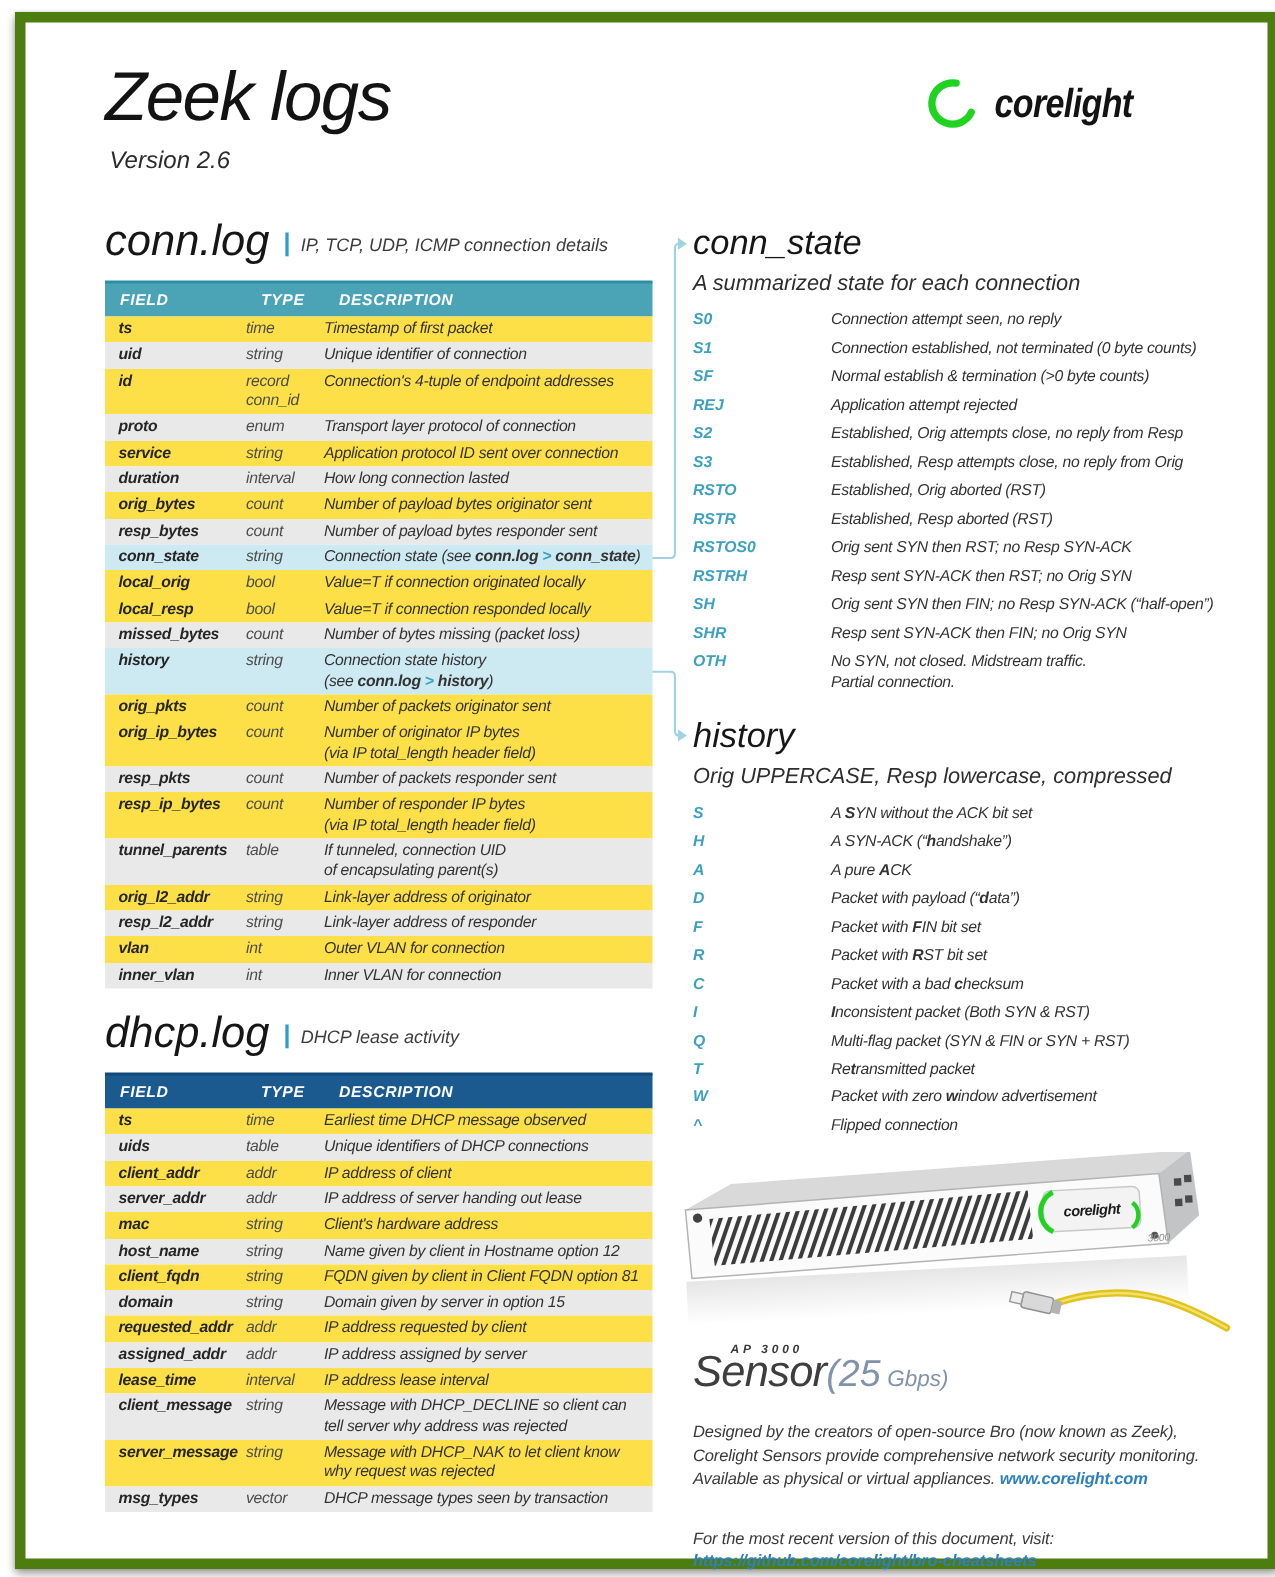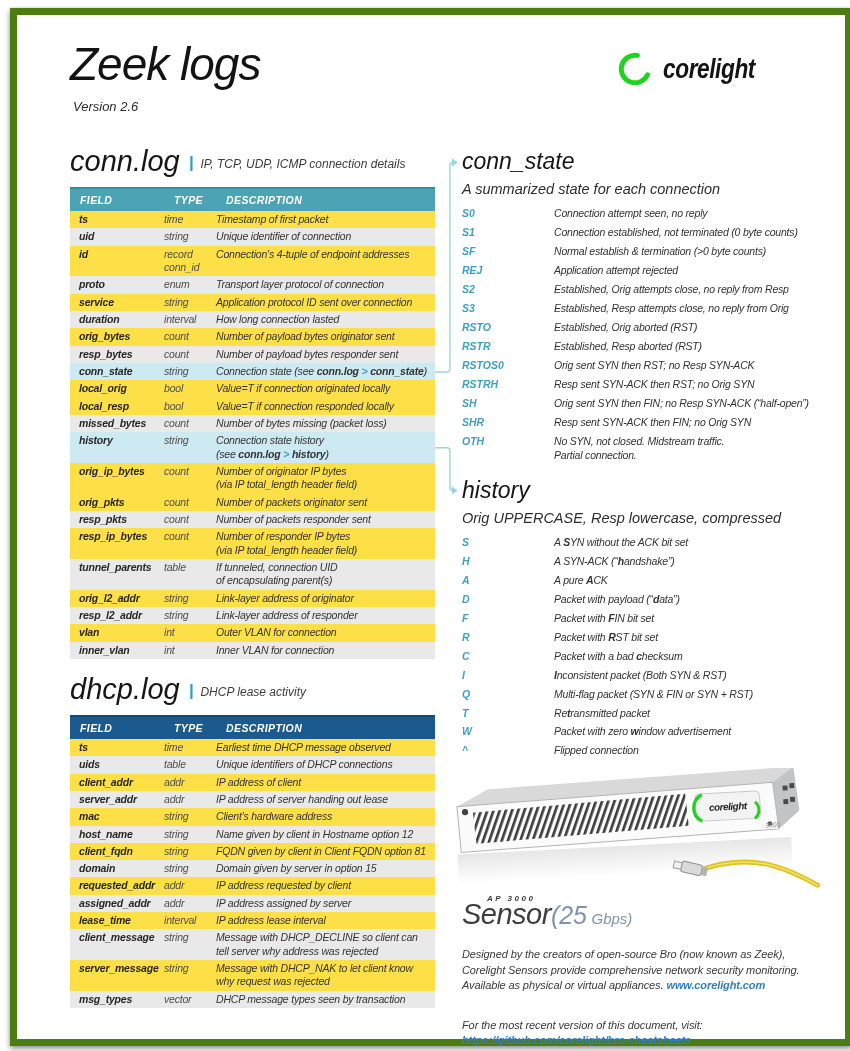--- a/index.html
+++ b/index.html
@@ -1,21 +1,21 @@
 <!DOCTYPE html>
 <html style="--teal: #4AA4B6; --navy: #1A5A8E; --code: #3DA0BF; --hl: #CDE9F2; --stripe: #E9E9E9; --link: #2E7FC1; --pipe: #2F9DCB; --connector: #9FD2E2;"><head>
 <meta charset="utf-8">
 <style>
   html,body{margin:0;padding:0;background:#ffffff;width:850px;height:1051px;overflow:hidden;
     font-family:"Liberation Sans",sans-serif;-webkit-font-smoothing:antialiased;}
   .card{position:absolute;left:10px;top:8px;width:828px;height:1024px;background:#fff;
     border:7px solid #4d7c0f;box-shadow:0 3px 6px rgba(0,0,0,.40),0 0 2px rgba(0,0,0,.15);font-style:italic;}
   
   .brand-title{position:absolute;left:53px;top:22px;font-size:46px;color:#131313;letter-spacing:-1px;}
-  .version{position:absolute;left:56px;top:84px;font-size:13px;color:#2b2b2b;}
+  .version{position:absolute;left:56px;top:84px;font-size:16px;color:#2b2b2b;}
   .logo{position:absolute;left:600px;top:36px;display:flex;align-items:center;}
   .logo-text{font-size:27px;font-weight:600;color:#131313;letter-spacing:-.5px;
     transform:scaleX(.84);transform-origin:left center;margin-left:10px;}
   
   .left-col{position:absolute;left:53px;top:130px;width:365px;}
   .log-heading{white-space:nowrap;margin-bottom:9px;}
   .log-name{font-size:29px;color:#161616;}
   .pipe{color:var(--pipe);font-size:17px;font-weight:700;margin:0 7px 0 9px;vertical-align:3px;}
   .log-sub{font-size:12px;color:#3d3d3d;vertical-align:3px;}
   .dhcp-heading{margin-top:14px;}
@@ -148,28 +148,28 @@
     <td class="c-field">missed_bytes</td>
     <td class="c-type">count</td>
     <td class="c-desc">Number of bytes missing (packet loss)</td>
   </tr>
           <tr class="shade-hl">
     <td class="c-field">history</td>
     <td class="c-type">string</td>
     <td class="c-desc">Connection state history<br>(see <b>conn.log</b> <span class="teal-mark">&gt;</span> <b>history</b>)</td>
   </tr>
           <tr class="shade-w">
+    <td class="c-field">orig_pkts</td>
+    <td class="c-type">count</td>
+    <td class="c-desc">Number of packets originator sent</td>
+  </tr>
+          <tr class="shade-w">
     <td class="c-field">orig_ip_bytes</td>
     <td class="c-type">count</td>
     <td class="c-desc">Number of originator IP bytes<br>(via IP total_length header field)</td>
-  </tr>
-          <tr class="shade-w">
-    <td class="c-field">orig_pkts</td>
-    <td class="c-type">count</td>
-    <td class="c-desc">Number of packets originator sent</td>
   </tr>
           <tr class="shade-g">
     <td class="c-field">resp_pkts</td>
     <td class="c-type">count</td>
     <td class="c-desc">Number of packets responder sent</td>
   </tr>
           <tr class="shade-w">
     <td class="c-field">resp_ip_bytes</td>
     <td class="c-type">count</td>
     <td class="c-desc">Number of responder IP bytes<br>(via IP total_length header field)</td>

